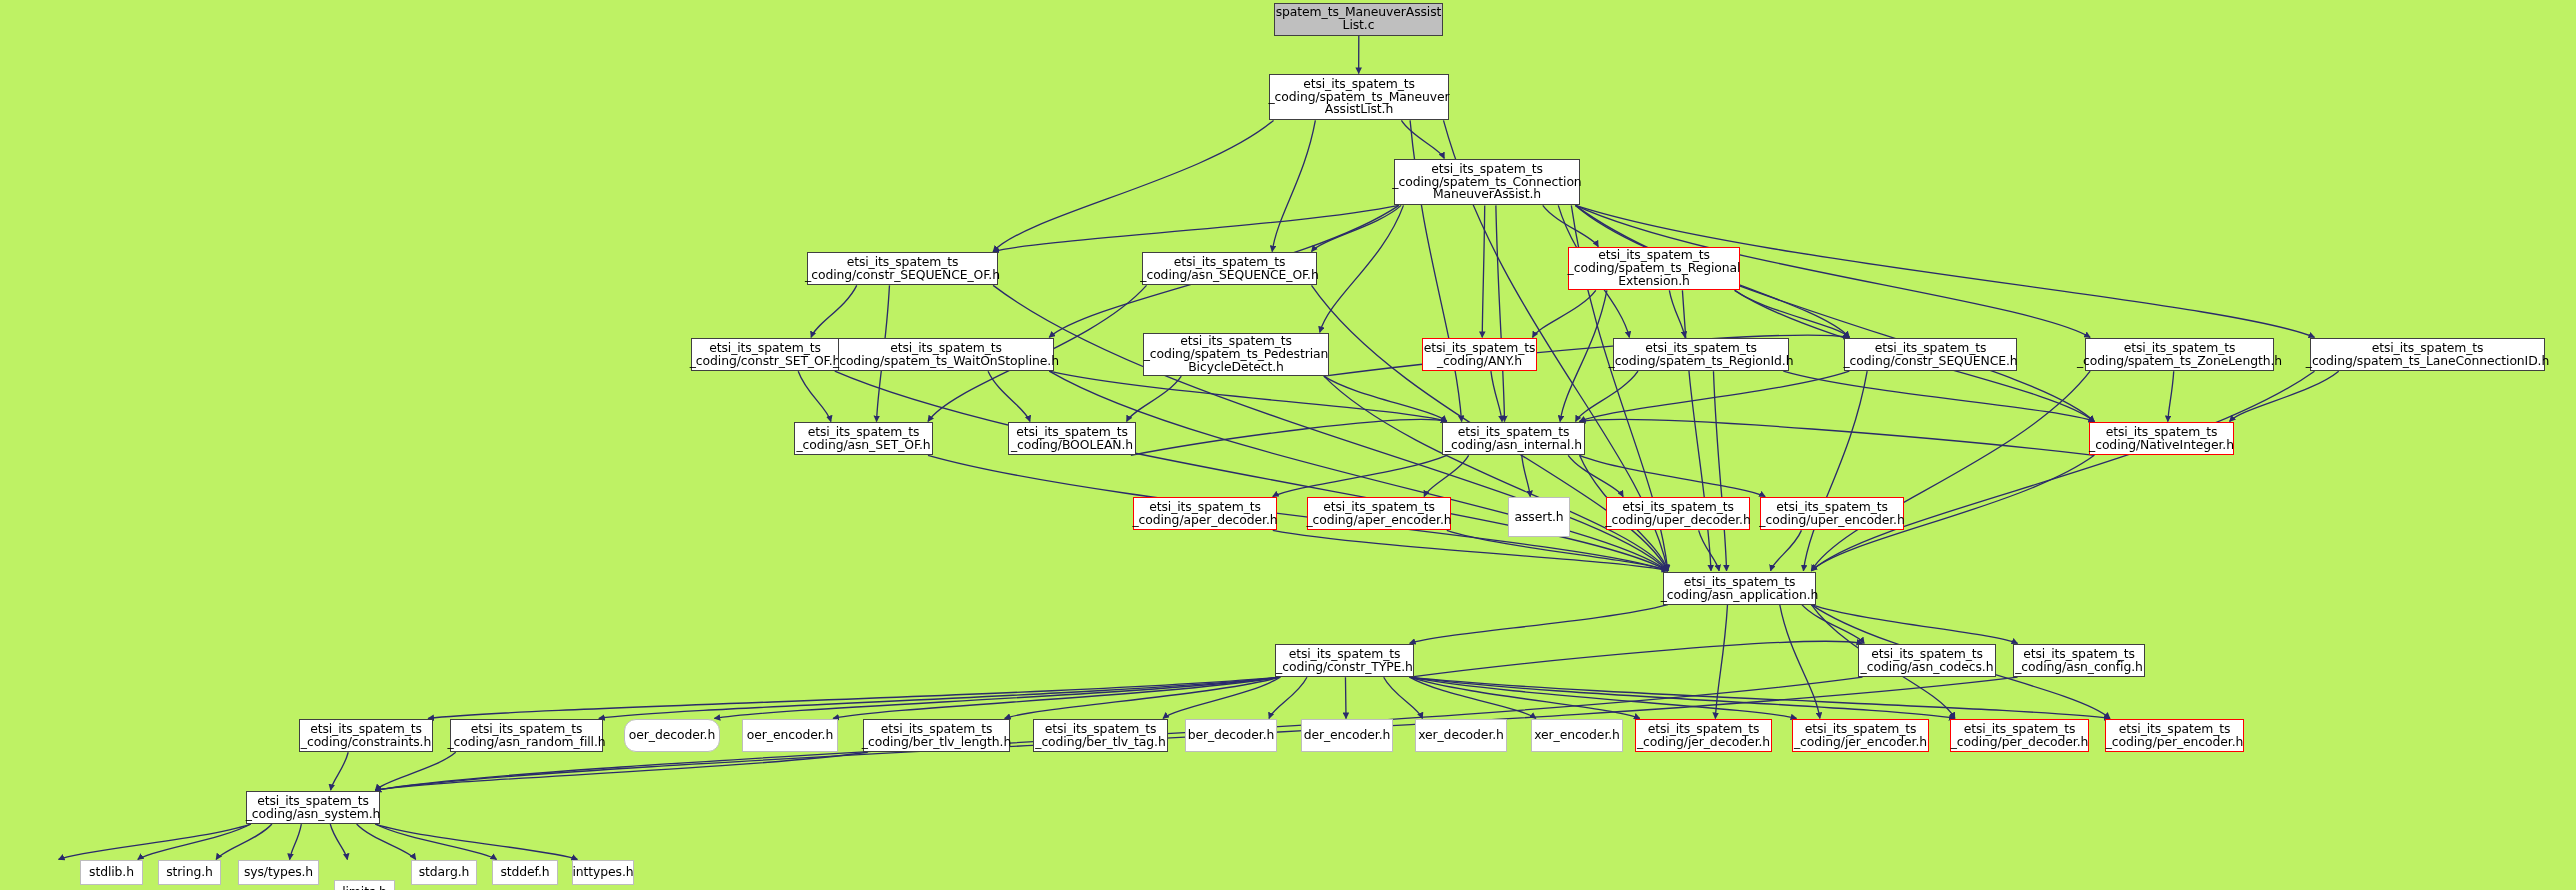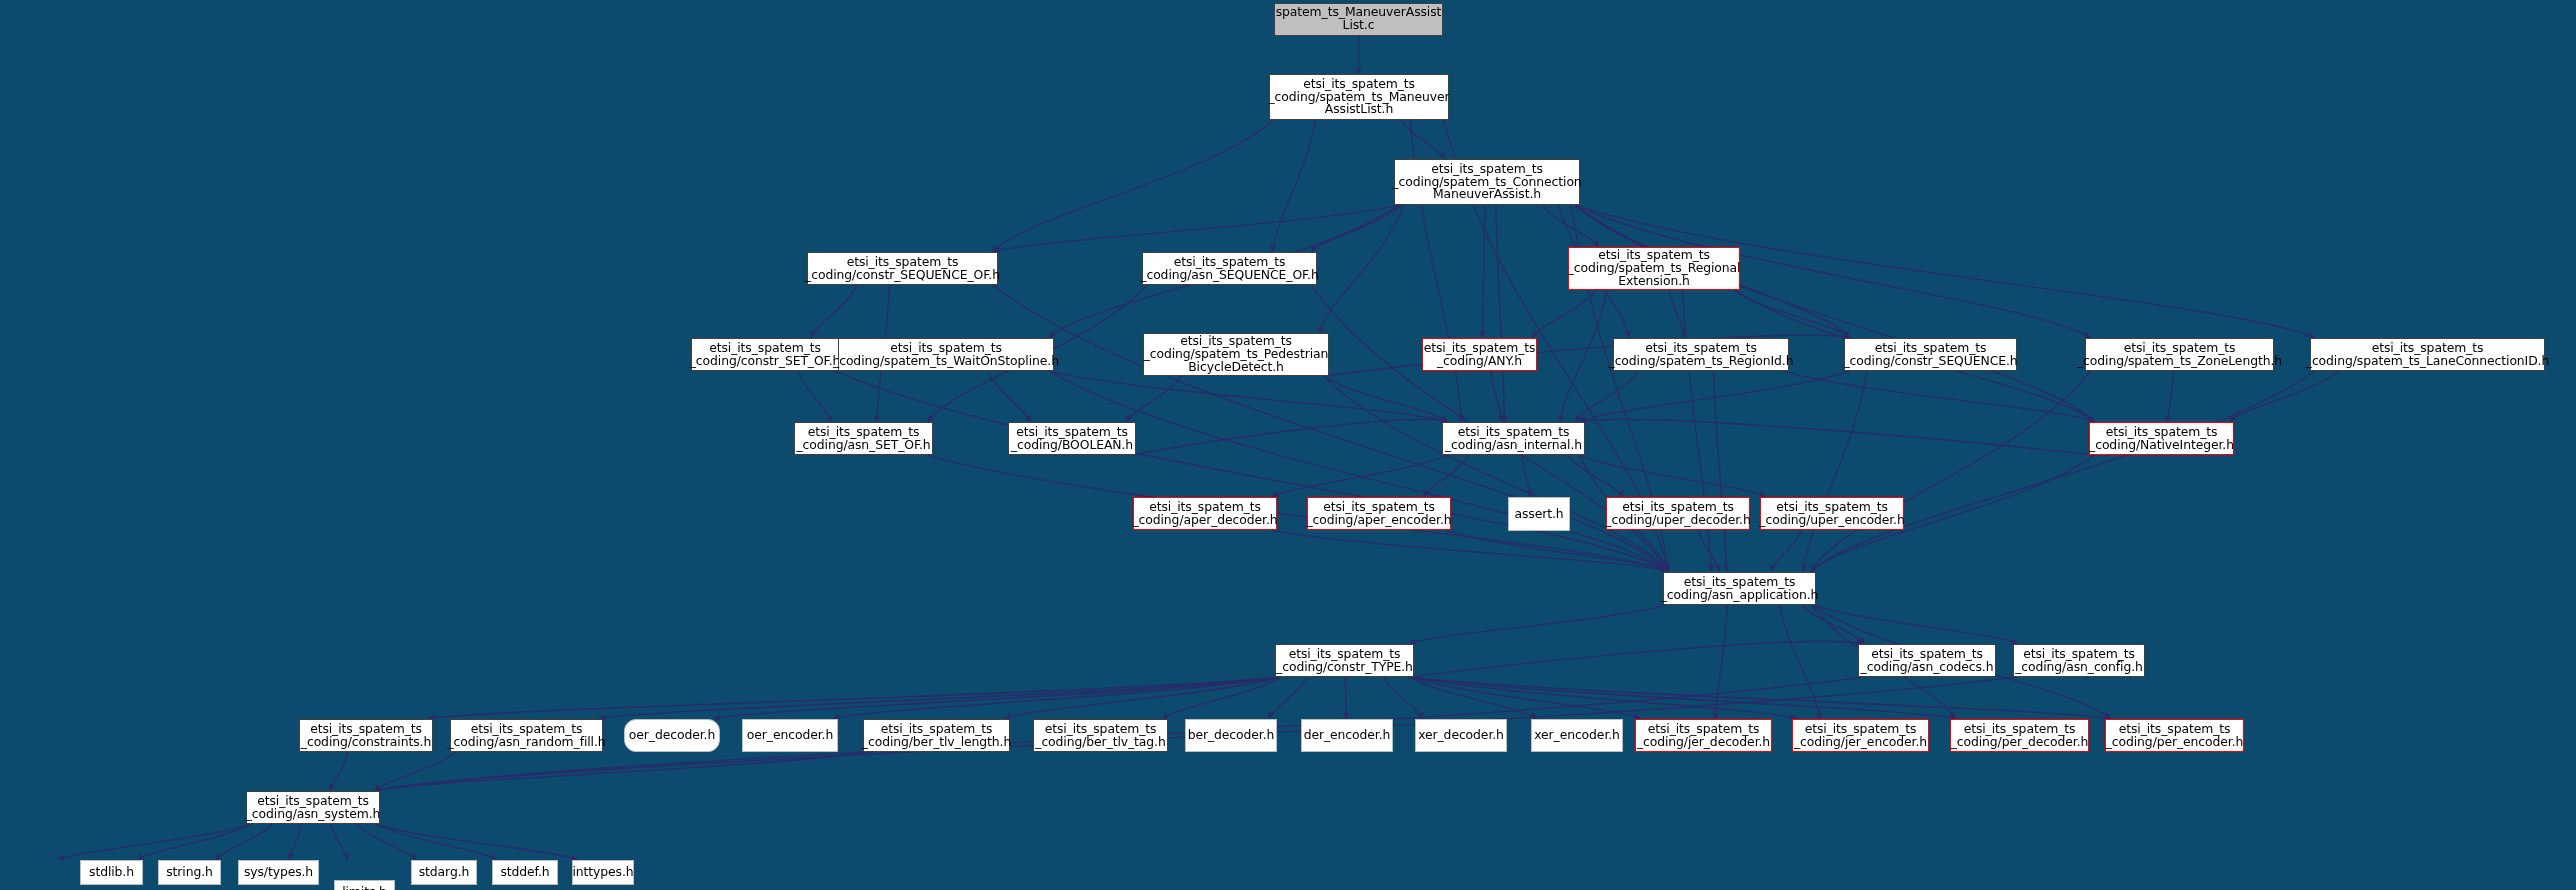--- a/index.html
+++ b/index.html
@@ -4,21 +4,21 @@
 <style>
   html, body {
     margin: 0;
     padding: 0;
     background: #ffffff;
   }
   #graph-root {
     position: relative;
     width: 2576px;
     height: 890px;
-    background: #0c4a6e;
+    background: #bef264;
     font-family: "DejaVu Sans", "Liberation Sans", sans-serif;
     overflow: hidden;
   }
   #edge-layer {
     position: absolute;
     left: 0;
     top: 0;
     width: 2576px;
     height: 890px;
     pointer-events: none;
@@ -201,21 +201,21 @@
       <div class="node" style="left: 1008px; top: 422px; width: 128px; height: 33px;"><span>etsi_its_spatem_ts
 _coding/BOOLEAN.h</span></div>
       <div class="node" style="left: 1442px; top: 422px; width: 143px; height: 33px;"><span>etsi_its_spatem_ts
 _coding/asn_internal.h</span></div>
       <div class="node red" style="left: 2089px; top: 422px; width: 145px; height: 33px;"><span>etsi_its_spatem_ts
 _coding/NativeInteger.h</span></div>
       <div class="node red" style="left: 1133px; top: 497px; width: 144px; height: 33px;"><span>etsi_its_spatem_ts
 _coding/aper_decoder.h</span></div>
       <div class="node red" style="left: 1307px; top: 497px; width: 144px; height: 33px;"><span>etsi_its_spatem_ts
 _coding/aper_encoder.h</span></div>
-      <div class="node grey" style="left: 1508px; top: 497px; width: 62px; height: 34px;"><span>assert.h</span></div>
+      <div class="node grey" style="left: 1508px; top: 497px; width: 62px; height: 40px;"><span>assert.h</span></div>
       <div class="node red" style="left: 1606px; top: 497px; width: 144px; height: 33px;"><span>etsi_its_spatem_ts
 _coding/uper_decoder.h</span></div>
       <div class="node red" style="left: 1760px; top: 497px; width: 144px; height: 33px;"><span>etsi_its_spatem_ts
 _coding/uper_encoder.h</span></div>
       <div class="node" style="left: 1663px; top: 572px; width: 153px; height: 33px;"><span>etsi_its_spatem_ts
 _coding/asn_application.h</span></div>
       <div class="node" style="left: 1275px; top: 644px; width: 139px; height: 33px;"><span>etsi_its_spatem_ts
 _coding/constr_TYPE.h</span></div>
       <div class="node" style="left: 1858px; top: 644px; width: 138px; height: 33px;"><span>etsi_its_spatem_ts
 _coding/asn_codecs.h</span></div>

